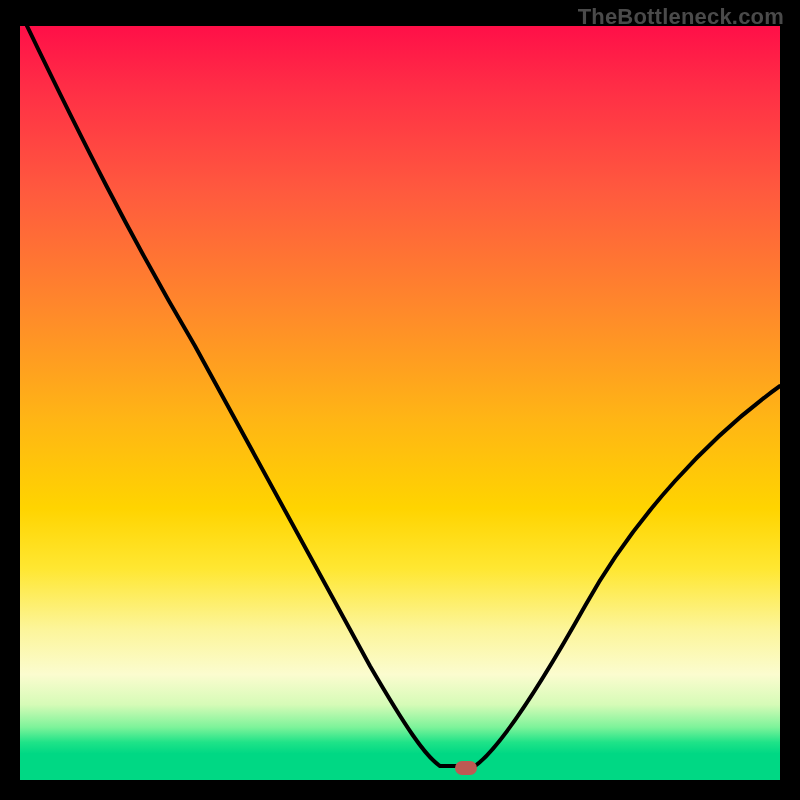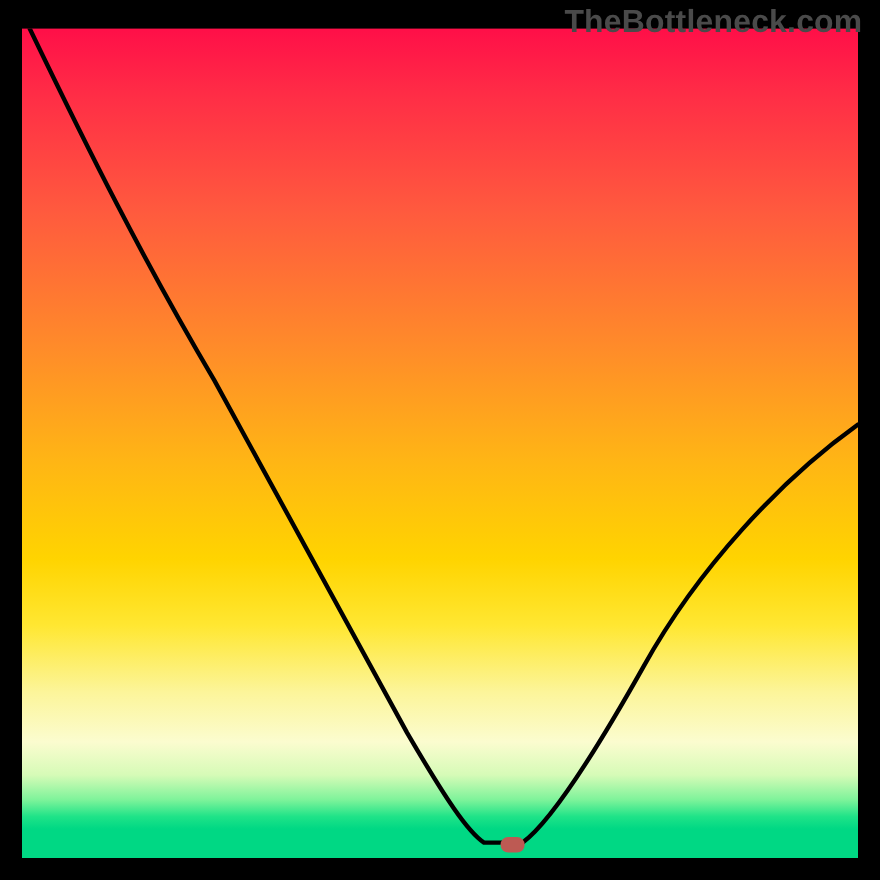--- a/index.html
+++ b/index.html
@@ -15,21 +15,21 @@
     position: relative;
     width: 800px;
     height: 800px;
     background: #000;
   }
   .watermark {
     position: absolute;
     top: 4px;
     right: 16px;
     color: #4a4a4a;
-    font-size: 29px;
+    font-size: 22px;
     font-weight: bold;
     letter-spacing: 0.2px;
     z-index: 3;
   }
   .plot-area {
     position: absolute;
     left: 20px;
     top: 26px;
     width: 760px;
     height: 754px;

